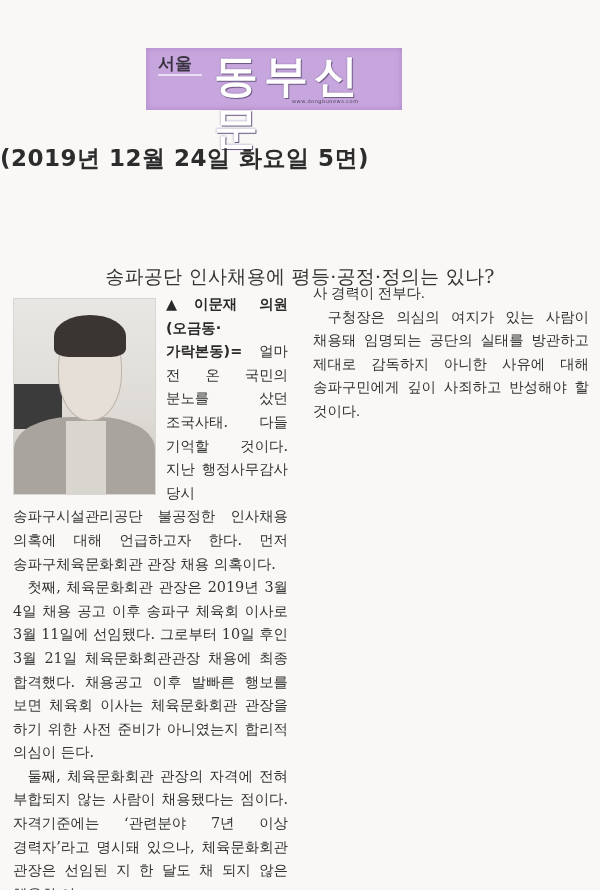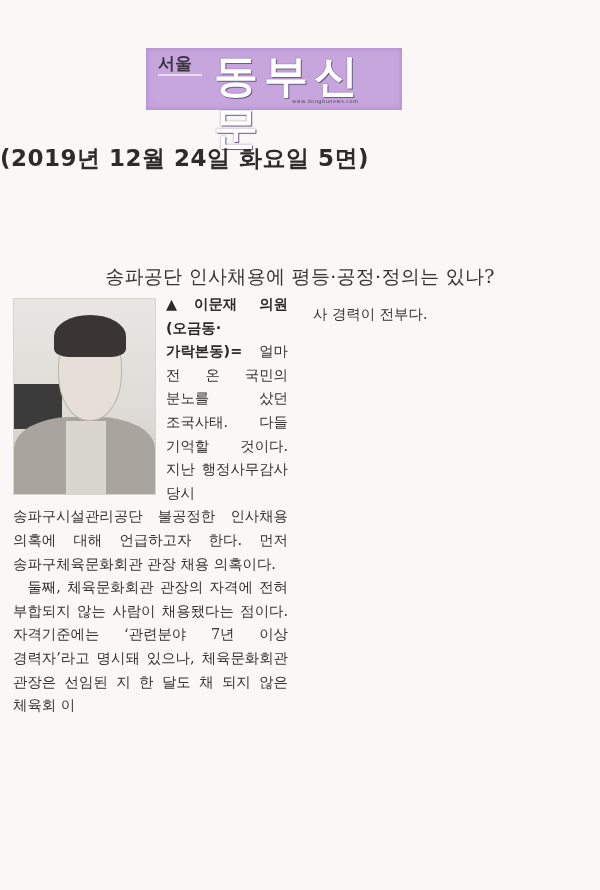--- a/index.html
+++ b/index.html
@@ -47,21 +47,21 @@
     }
     .col {
       position: absolute;
       font-family: "DejaVu Serif", serif;
       font-size: 14.4px; line-height: 23.6px;
       color: #333;
       word-break: keep-all;
       text-align: justify;
     }
     .col-left { left: 13px; top: 293px; width: 275px; }
-    .col-right { left: 313px; top: 303px; width: 276px; }
+    .col-right { left: 313px; top: 282px; width: 276px; font-family: Liberation Serif, serif; }
     .photo {
       float: left; width: 141px; height: 195px; margin: 5px 10px 4px 0;
       background: linear-gradient(180deg, #e9e7e3 0%, #dedbd6 60%, #c9c5be 100%);
       position: relative; overflow: hidden;
       border: 1px solid #d8d6d2;
     }
     .photo .bg-dark { position: absolute; left: 0; top: 85px; width: 48px; height: 45px; background: #3b3b3b; }
     .photo .head { position: absolute; left: 44px; top: 24px; width: 62px; height: 96px; border-radius: 45% 45% 48% 48%; background: #e5dfd8; border: 1px solid #bbb3aa; }
     .photo .hair { position: absolute; left: 40px; top: 16px; width: 72px; height: 42px; border-radius: 50% 50% 20% 20%; background: #3a3532; }
     .photo .body { position: absolute; left: 0; top: 118px; width: 141px; height: 80px; border-radius: 40% 40% 0 0; background: #a9a49d; }
@@ -87,18 +87,20 @@
 
 <div class="col col-left">
   <div class="photo">
     <div class="bg-dark"></div>
     <div class="body"></div>
     <div class="neck"></div>
     <div class="head"></div>
     <div class="hair"></div>
   </div>
   <p><span class="byline">▲이문재 의원(오금동·가락본동)=</span> <span>얼마 전 온 국민의 분노를 샀던 조국사태. 다들 기억할 것이다. 지난 행정사무감사 당시 송파구시설관리공단 불공정한 인사채용 의혹에 대해 언급하고자 한다. 먼저 송파구체육문화회관 관장 채용 의혹이다.</span></p>
+  <p class="indent clear">첫째, 체육문화회관 관장은 2019년 3월 4일 채용 공고 이후 송파구 체육회 이사로 3월 11일에 선임됐다. 그로부터 10일 후인 3월 21일 체육문화회관관장 채용에 최종 합격했다. 채용공고 이후 발빠른 행보를 보면 체육회 이사는 체육문화회관 관장을 하기 위한 사전 준비가 아니였는지 합리적 의심이 든다.</p>
   <p class="indent">둘째, 체육문화회관 관장의 자격에 전혀 부합되지 않는 사람이 채용됐다는 점이다. 자격기준에는 ‘관련분야 7년 이상 경력자’라고 명시돼 있으나, 체육문화회관 관장은 선임된 지 한 달도 채 되지 않은 체육회 이</p>
 </div>
 
 <div class="col col-right">
   <p>사 경력이 전부다.</p>
+  <p class="indent">구청장은 의심의 여지가 있는 사람이 채용돼 임명되는 공단의 실태를 방관하고 제대로 감독하지 아니한 사유에 대해 송파구민에게 깊이 사죄하고 반성해야 할 것이다.</p>
 </div>
 
 </body></html>

